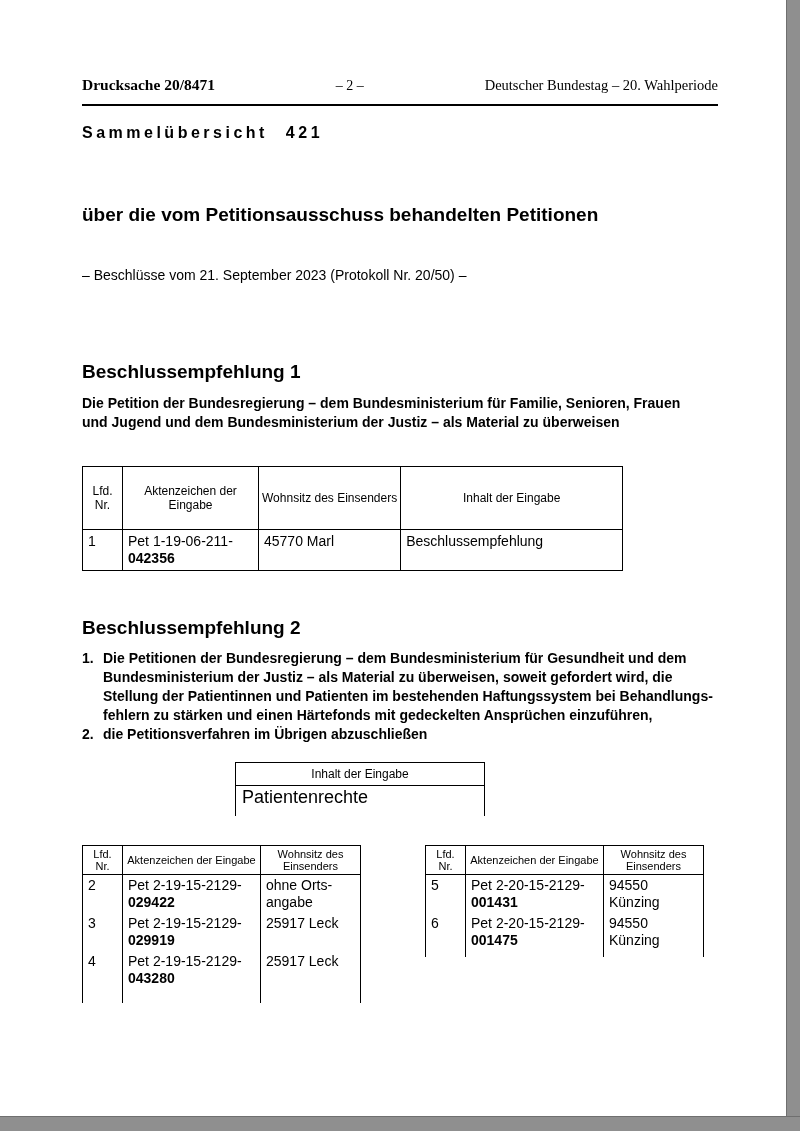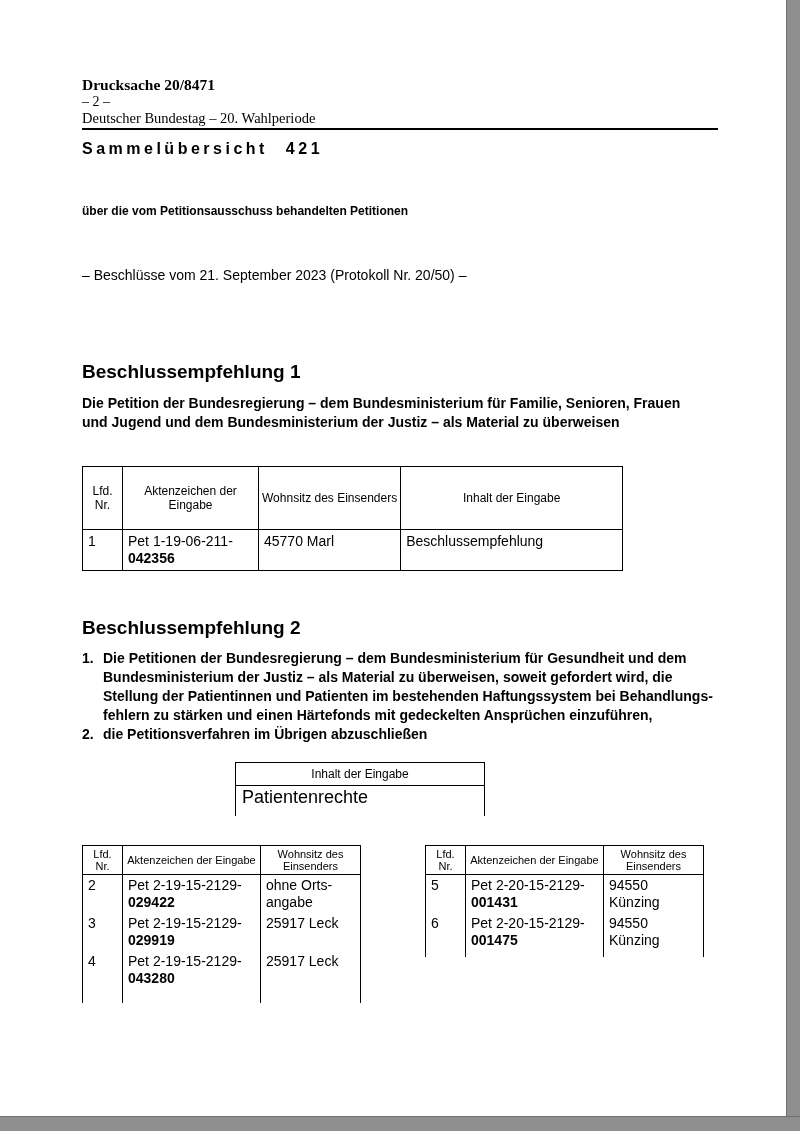--- a/index.html
+++ b/index.html
@@ -29,35 +29,34 @@
     border-top: 1px solid #6f6f6f;
   }
 
   
   .header {
     position: absolute; top: 76px; left: 82px; width: 636px;
     display: flex; justify-content: space-between; align-items: baseline;
     font-family: "Liberation Serif", serif;
     font-size: 15px;
     border-bottom: 2px solid #000;
-    padding-bottom: 1px;
-    flex-direction: column;
+    padding-bottom: 10px;
   }
   .doc-number { font-weight: bold; font-size: 15.5px; }
   .page-number { font-size: 14px; }
   .parliament { font-size: 14.5px; }
 
   .title {
-    position: absolute; top: 140px; left: 82px; margin: 0;
+    position: absolute; top: 124px; left: 82px; margin: 0;
     font-size: 16px; font-weight: bold;
     letter-spacing: 3.5px; word-spacing: 10px;
   }
   .subtitle {
     position: absolute; top: 204px; left: 82px; margin: 0;
-    font-size: 12px; font-weight: bold;
+    font-size: 19px; font-weight: bold;
   }
   .protocol {
     position: absolute; top: 267px; left: 82px; margin: 0;
     font-size: 14px;
   }
 
   .section-heading {
     position: absolute; left: 82px; margin: 0;
     font-size: 19px; font-weight: bold;
   }

